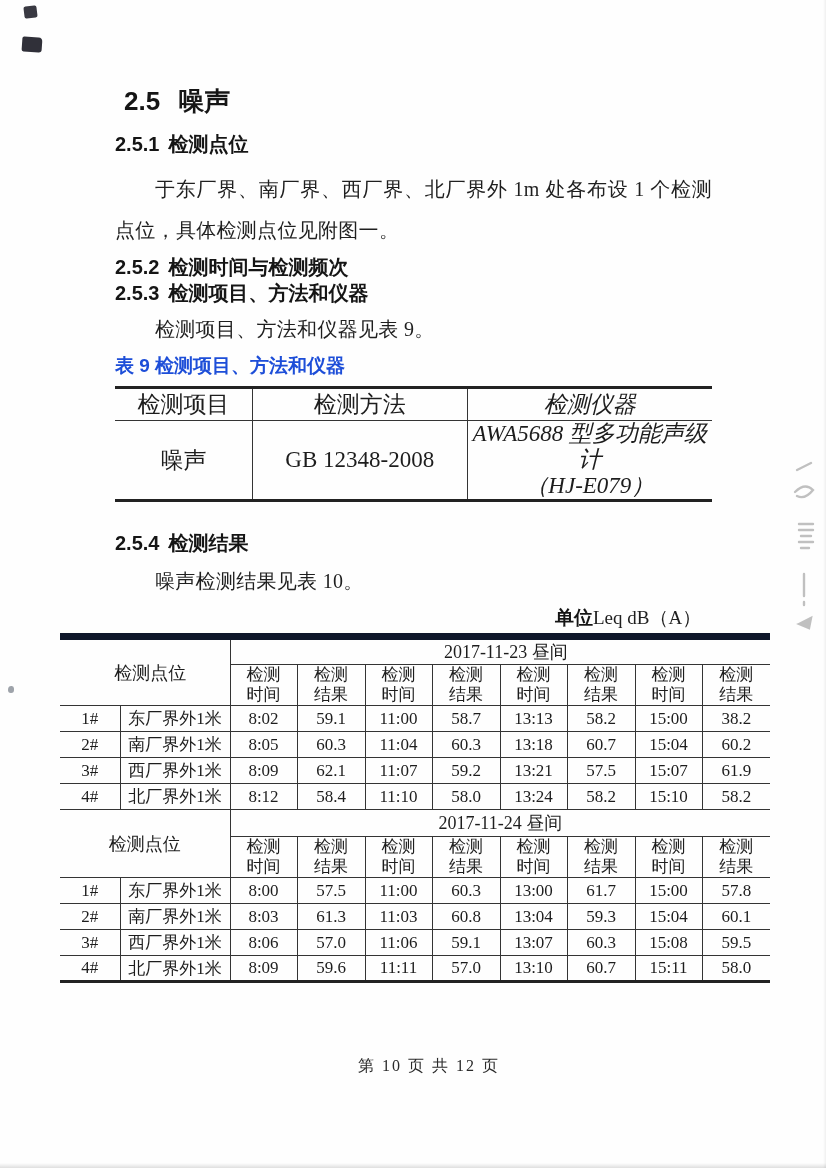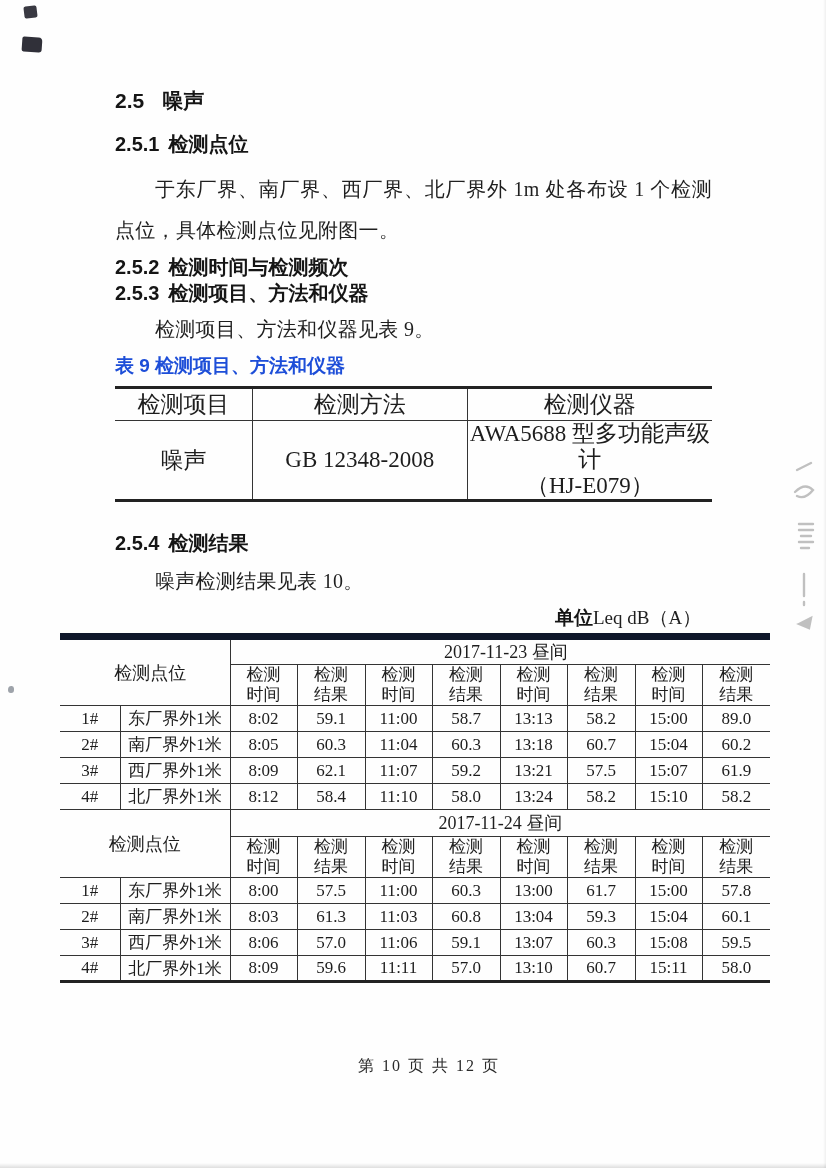--- a/index.html
+++ b/index.html
@@ -10,21 +10,21 @@
     font-family:"Liberation Serif","DejaVu Serif",serif;
     color:#1f1f1f;
   }
   .content { position:absolute; left:115px; top:0; width:597px; }
 
   .hd {
     font-family:"Liberation Sans","DejaVu Sans",sans-serif;
     font-weight:700; color:#151515; font-size:20px; line-height:26px; margin:0;
   }
   .hd .no { margin-right:9px; }
-  .hd-main { margin-top:88px; font-size:21px; }
+  .hd-main { margin-top:88px; font-size:26px;margin-left:9px; }
   .hd-main .no { margin-right:18px; }
   .hd-251 { margin-top:17px; }
   .hd-252 { margin-top:3px; }
   .hd-253 { margin-top:0; }
   .hd-254 { margin-top:28px; }
 
   .para {
     margin:0; font-size:20px; line-height:41px; text-indent:40px;
     text-align:justify; letter-spacing:0.3px;
   }
@@ -42,21 +42,21 @@
 
   
   .t9 {
     width:100%; margin-top:7px; border-collapse:collapse; table-layout:fixed;
     font-size:23px; text-align:center; color:#1d1d1d;
   }
   .t9 th, .t9 td { border:1px solid #343434; font-weight:normal; padding:0; }
   .t9 thead th { border-top:3px solid #222; height:33px; }
   .t9 tbody td { border-bottom:3px solid #222; height:57px; }
   .t9 th:first-child, .t9 td:first-child { border-left:none; }
-  .t9 th:last-child,  .t9 td:last-child  { border-right:none; }
+  .t9 th:last-child,  .t9 td:last-child  { border-right:none;font-style:italic; }
   .t9 .instr { line-height:26px; }
 
   
   .t10-titleline { position:relative; height:26px; margin-top:3px; }
   .t10-title {
     position:absolute; left:205px; top:0;
     font-family:"Liberation Sans","DejaVu Sans",sans-serif;
     font-weight:700; font-size:19px; color:#151515;
   }
   .t10-unitwrap { position:absolute; left:440px; top:0; font-size:19px; }
@@ -192,21 +192,21 @@
           <tr class="r-data">
             <td>1#</td>
             <td>东厂界外1米</td>
             <td>8:02</td>
             <td>59.1</td>
             <td>11:00</td>
             <td>58.7</td>
             <td>13:13</td>
             <td>58.2</td>
             <td>15:00</td>
-            <td>89.0</td>
+            <td>38.2</td>
           </tr>
           <tr class="r-data">
             <td>2#</td>
             <td>南厂界外1米</td>
             <td>8:05</td>
             <td>60.3</td>
             <td>11:04</td>
             <td>60.3</td>
             <td>13:18</td>
             <td>60.7</td>

